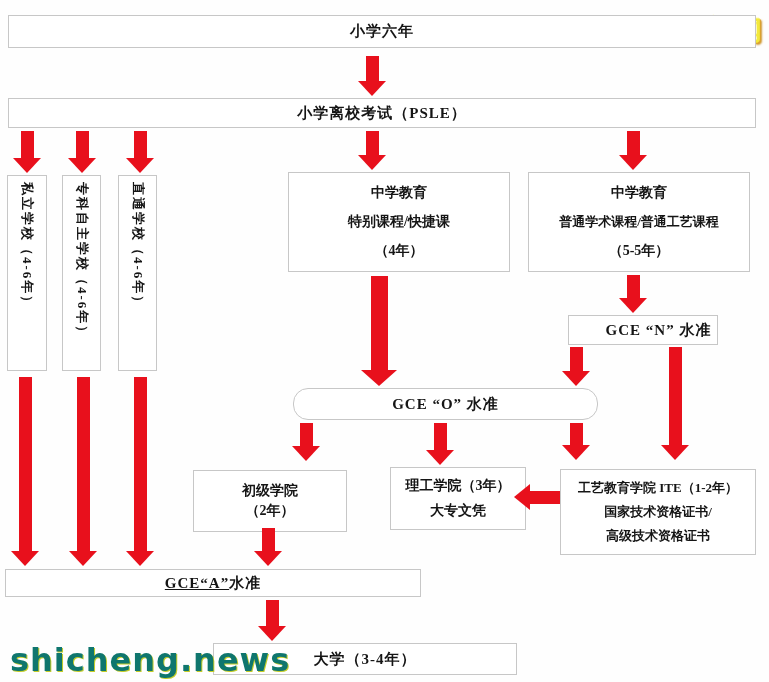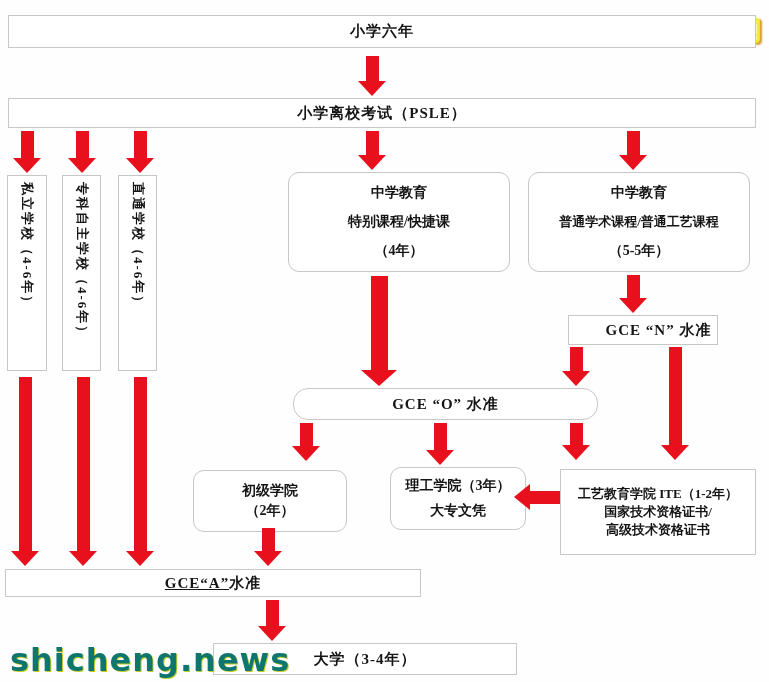--- a/index.html
+++ b/index.html
@@ -9,21 +9,21 @@
     font-family:"Liberation Serif","DejaVu Serif",serif; color:var(--ink);
     overflow:hidden;
   }
   .box{
     position:absolute; background:#fff; border:1px solid var(--border);
     display:flex; align-items:center; justify-content:center;
     font-weight:bold; box-sizing:border-box; text-align:center;
   }
   .box.multi{ flex-direction:column; justify-content:space-around; }
   .fs15{ font-size:15px; letter-spacing:1px; }
-  .fs14{ font-size:14px;border-radius:11px; }
+  .fs14{ font-size:14px; }
   .fs13{ font-size:13px; }
   .vbox{
     position:absolute; background:#fff; border:1px solid var(--border);
     box-sizing:border-box; display:flex; flex-direction:row;
     justify-content:center; align-items:flex-start; padding-top:6px;
     font-weight:bold; font-size:13px;
   }
   .vbox span{
     writing-mode:vertical-rl; text-orientation:sideways; letter-spacing:2px;
   }
@@ -174,21 +174,21 @@
   <div class="box multi fs14" style="left:193px; top:470px; width:154px; height:62px; padding:10px 0;">
     <div>初级学院</div>
     <div>（2年）</div>
   </div>
 
   <div class="box multi fs14" style="left:390px; top:467px; width:136px; height:63px; padding:6px 0;">
     <div>理工学院（3年）</div>
     <div>大专文凭</div>
   </div>
 
-  <div class="box multi fs13" style="left:560px; top:469px; width:196px; height:86px; padding:6px 4px;justify-content:center;">
+  <div class="box multi fs13" style="left:560px; top:469px; width:196px; height:86px; padding:6px 4px;">
     <div>工艺教育学院 ITE（1-2年）</div>
     <div>国家技术资格证书/</div>
     <div>高级技术资格证书</div>
   </div>
 
   <div class="arrow-left" style="left:514px; top:484px; width:46px;">
       <div class="headl"></div>
       <div class="shafth"></div>
     </div>
 

